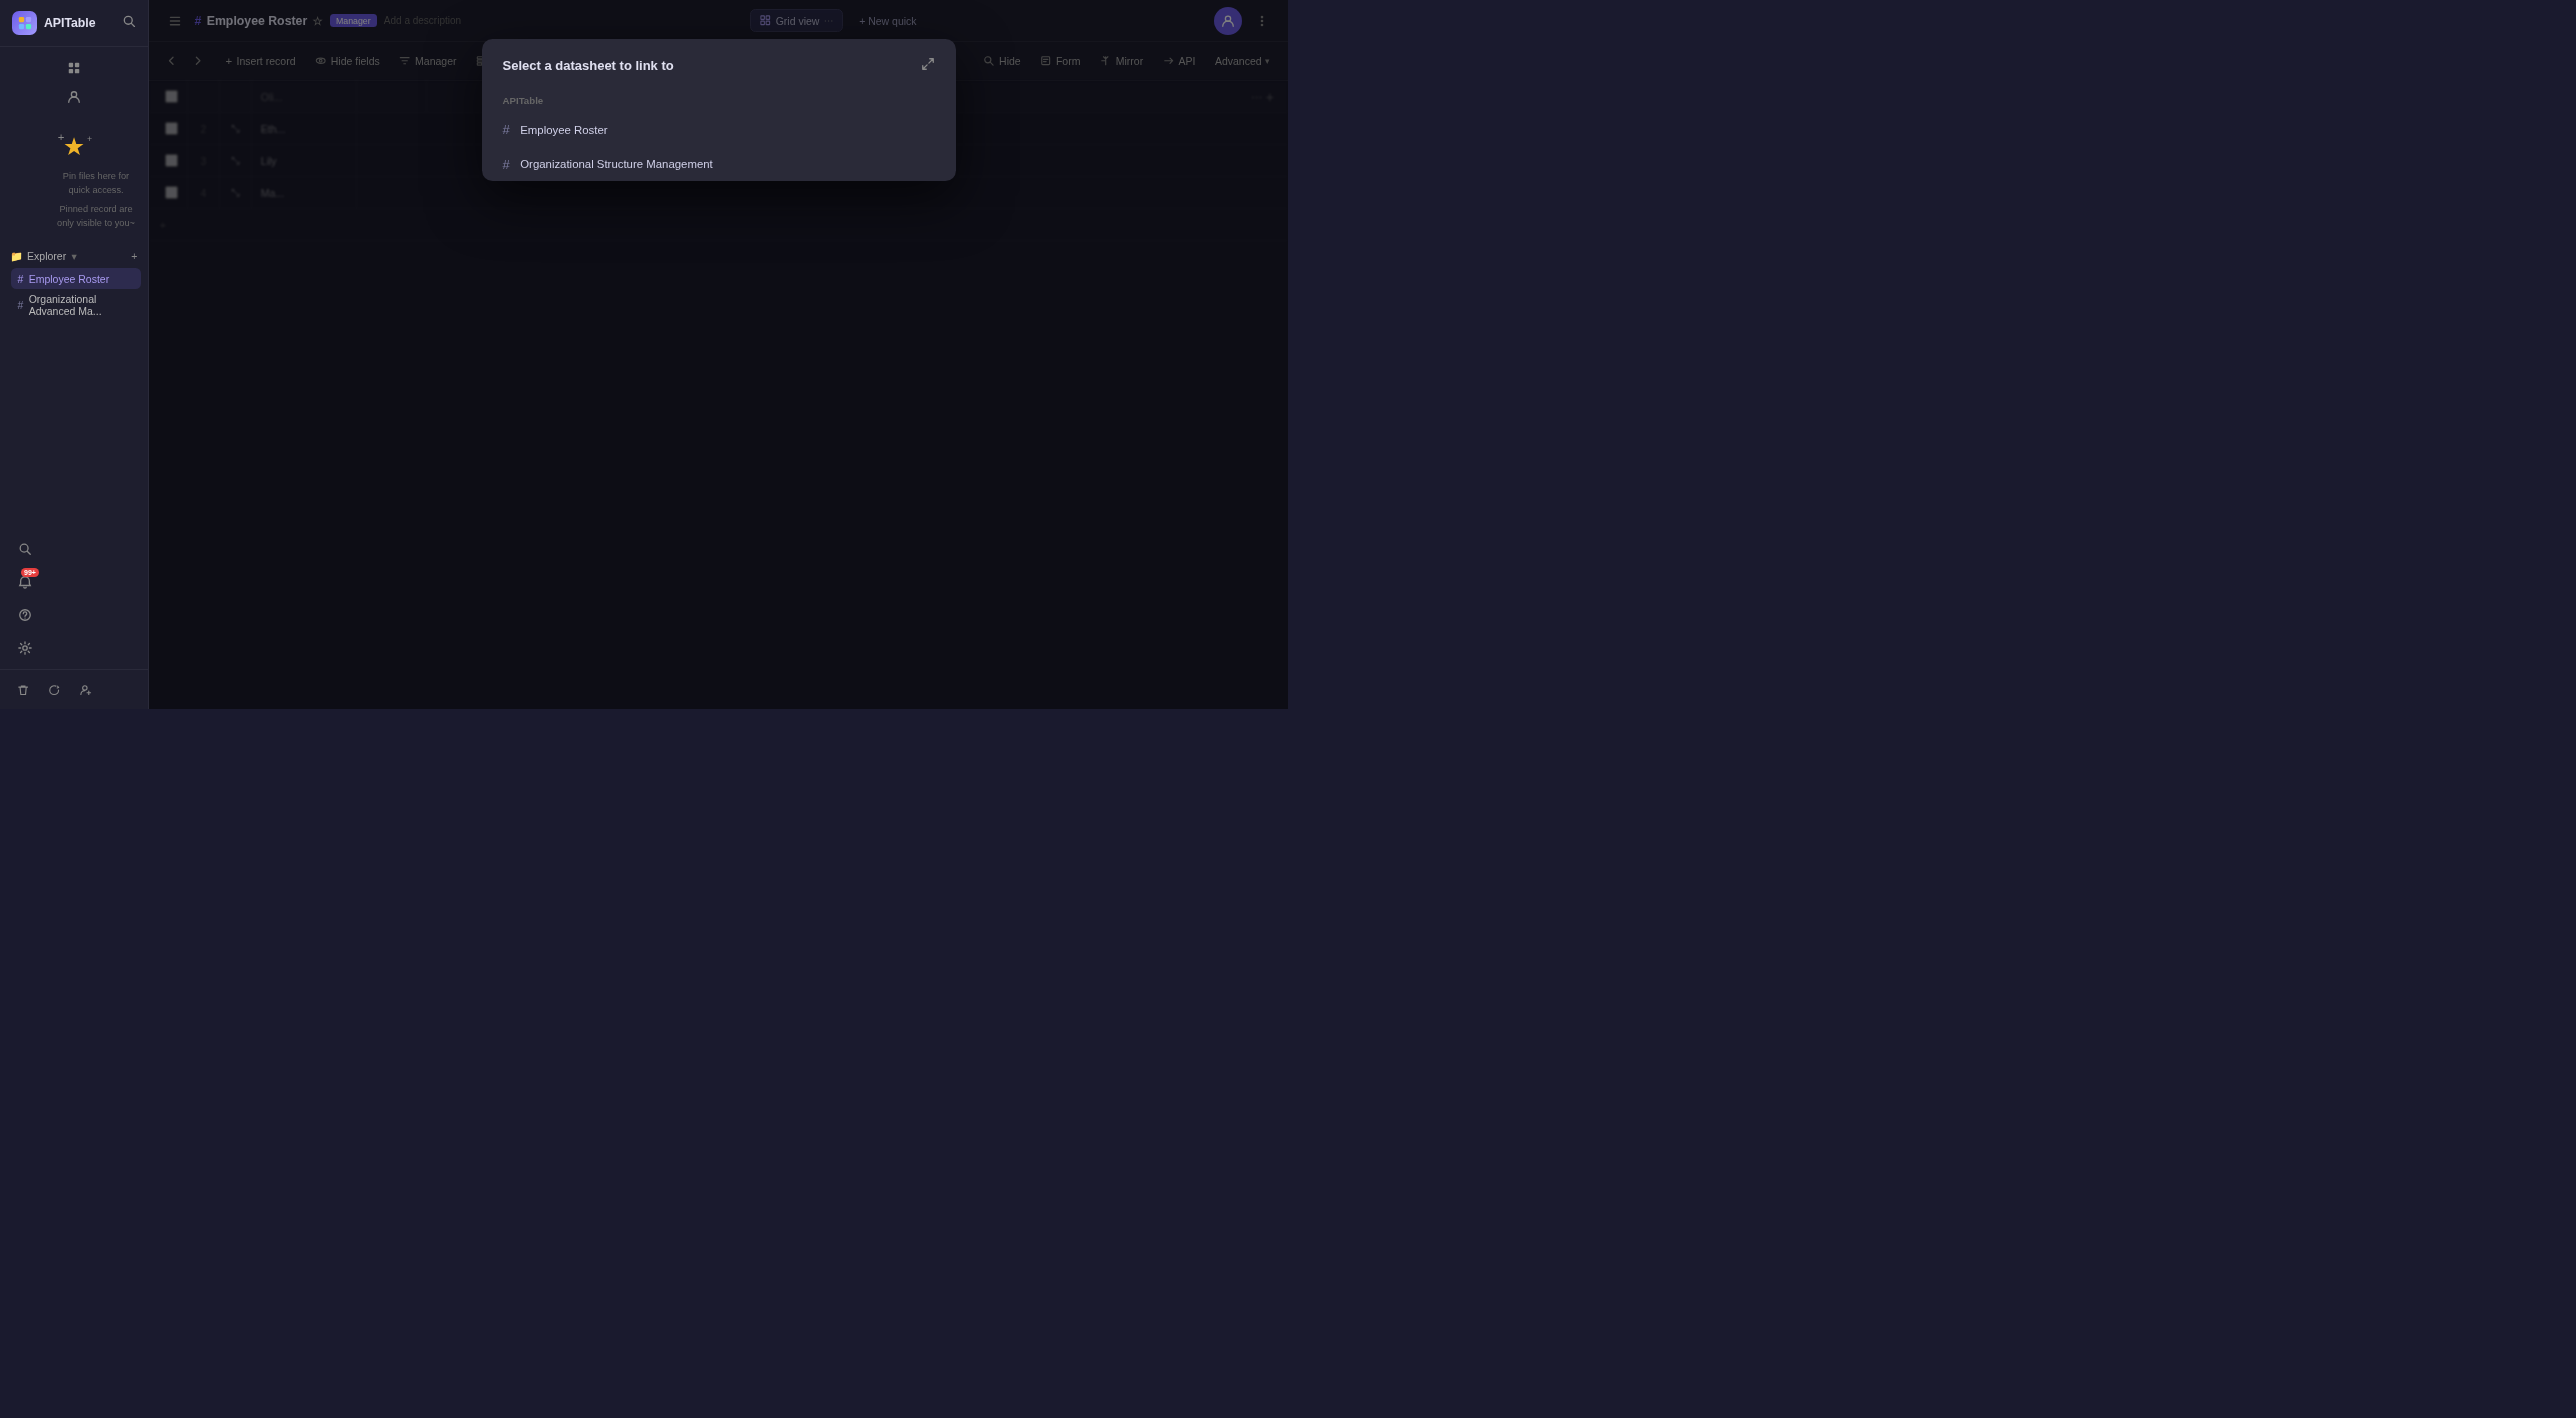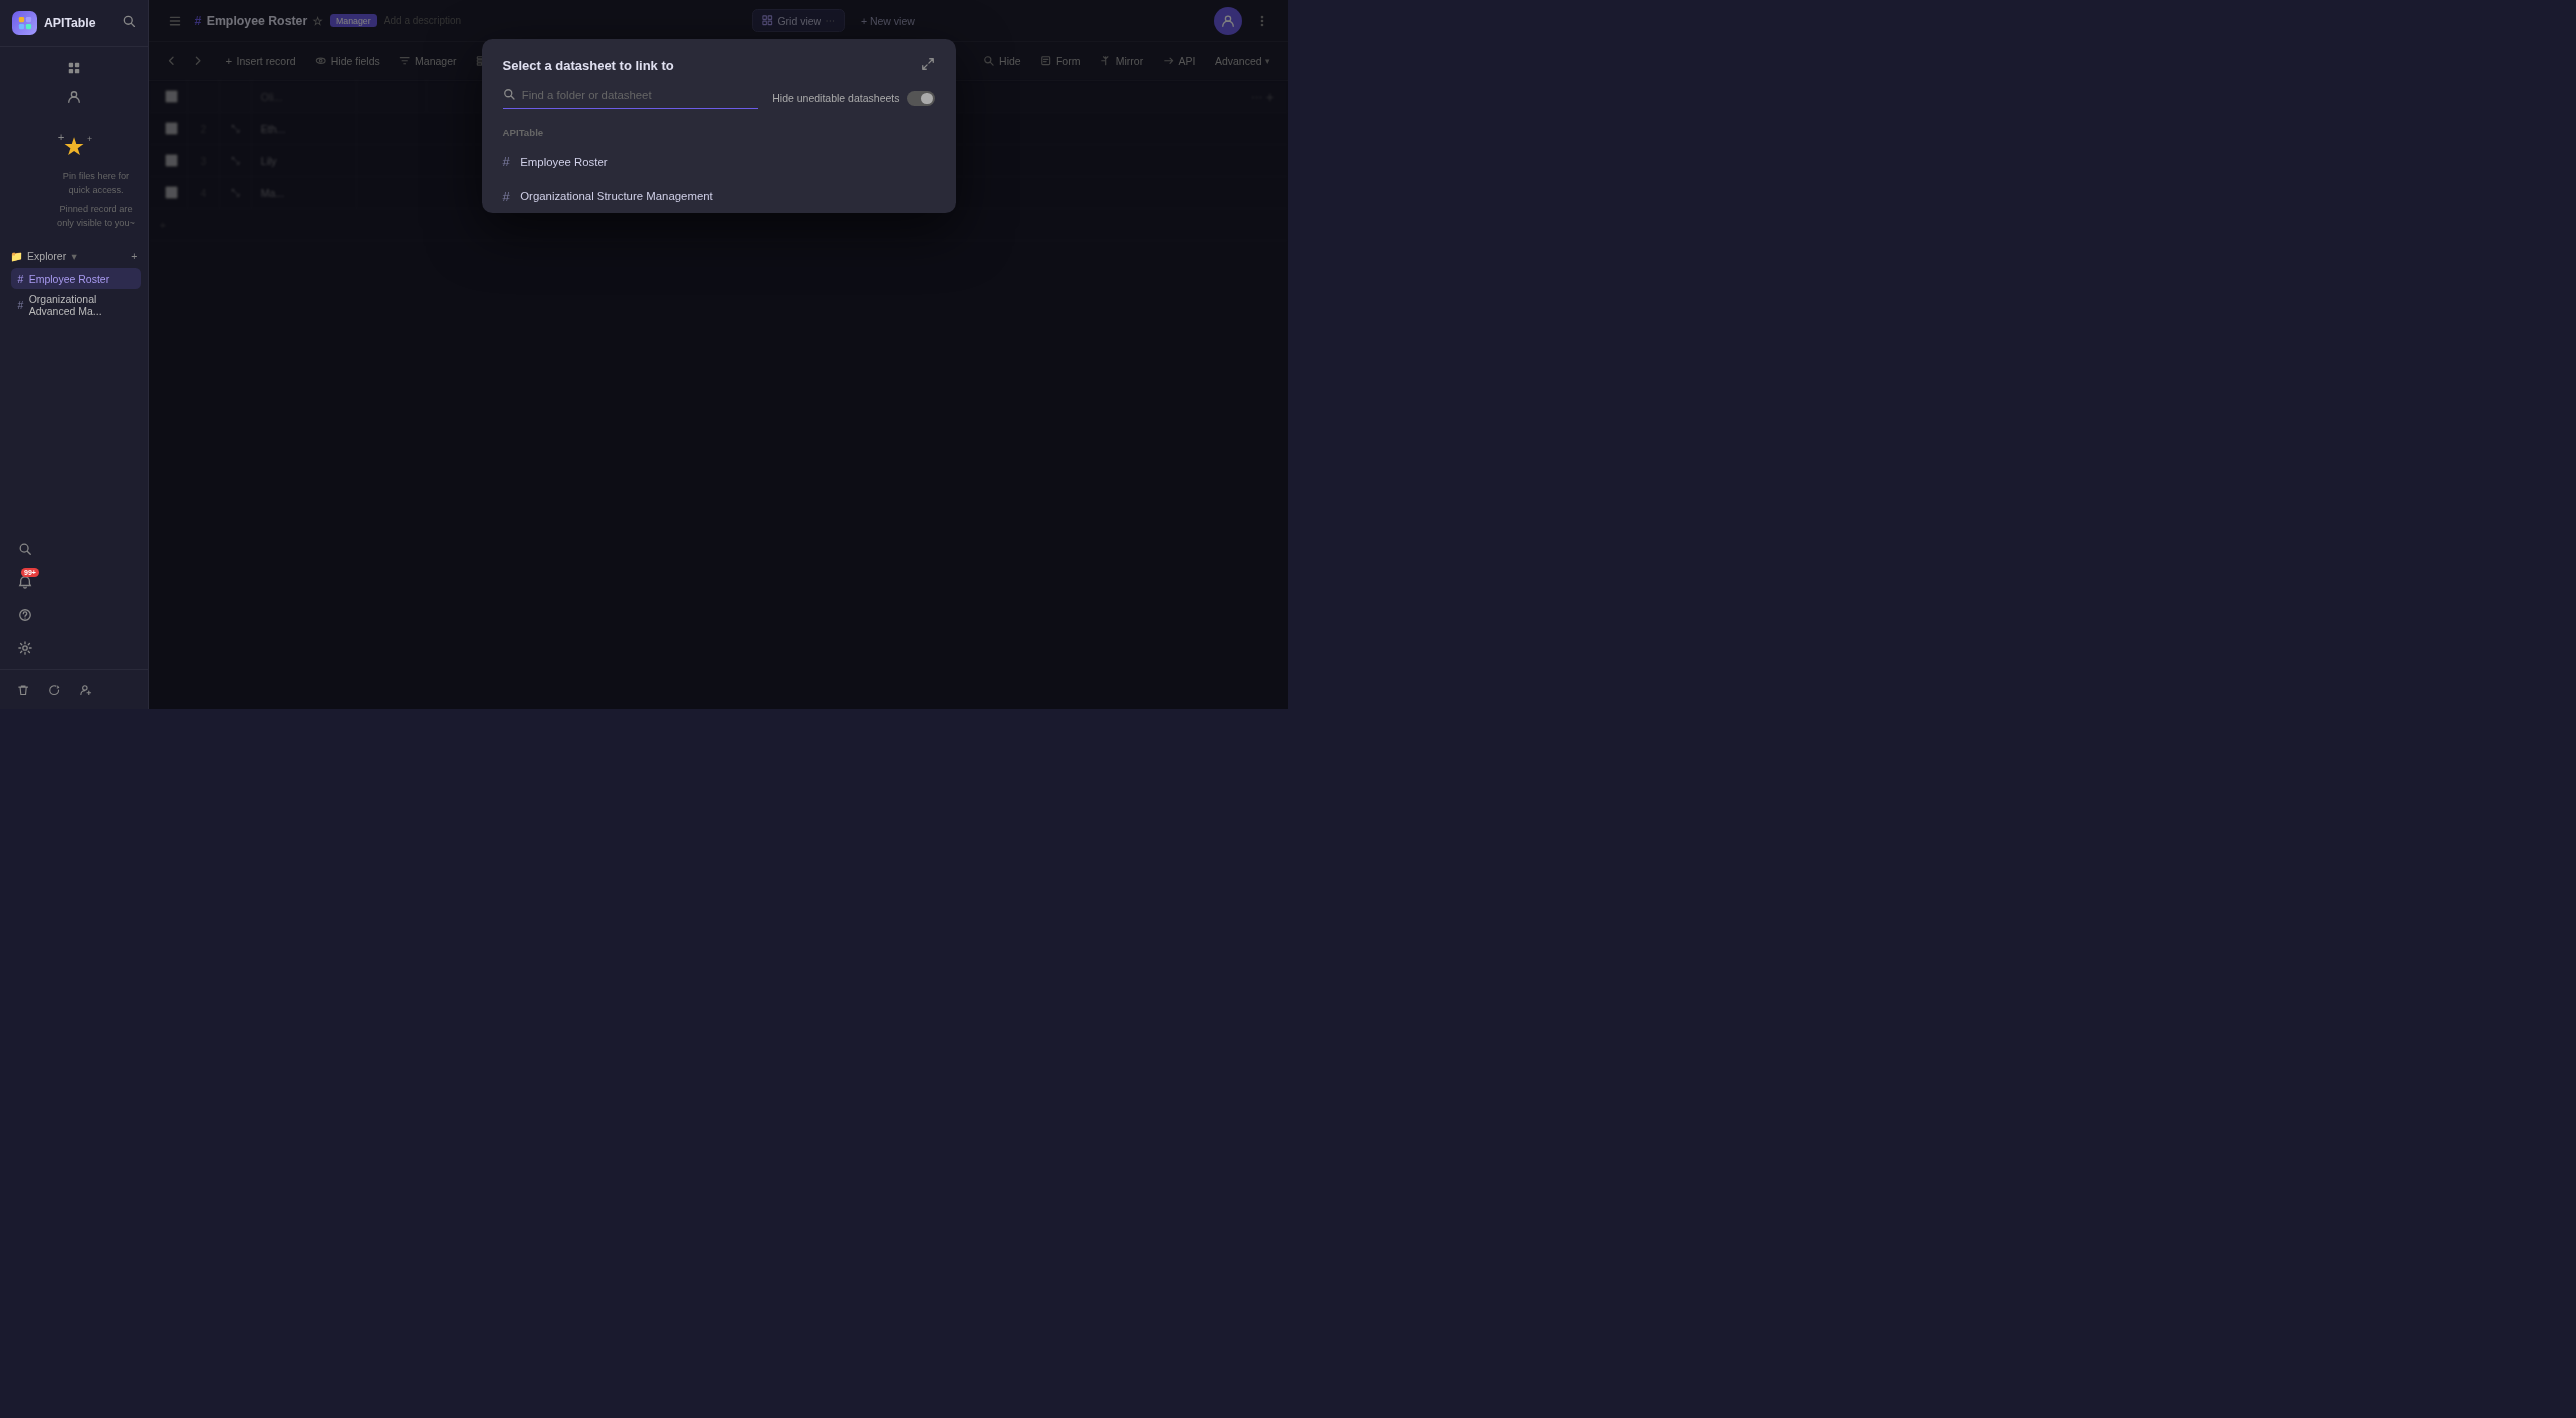--- a/index.html
+++ b/index.html
@@ -611,21 +611,21 @@
         <svg width="11.4" height="11.4" viewBox="0 0 13 13" fill="none">
           <rect x="1" y="1" width="4" height="4" rx="0.5" stroke="#a89af0" stroke-width="1.2"></rect>
           <rect x="7" y="1" width="4" height="4" rx="0.5" stroke="#a89af0" stroke-width="1.2"></rect>
           <rect x="1" y="7" width="4" height="4" rx="0.5" stroke="#a89af0" stroke-width="1.2"></rect>
           <rect x="7" y="7" width="4" height="4" rx="0.5" stroke="#a89af0" stroke-width="1.2"></rect>
         </svg>
         <span>Grid view</span>
         <span style="color:#888; font-size:9.7px;">⋯</span>
       </div>
       <div class="new-view-btn">
-        <span>+ New view</span>
+        <span>+ New quick</span>
       </div>
     </div>
     <div style="margin-left:auto; display:flex;align-items:center;gap:7px;">
       <div style="width:28px;height:28px;border-radius:50%;background:#6c5ce7;display:flex;align-items:center;justify-content:center;">
         <svg width="14" height="14" viewBox="0 0 16 16" fill="none">
           <circle cx="8" cy="5.5" r="3" stroke="white" stroke-width="1.5"></circle>
           <path d="M2 14c0-3.314 2.686-6 6-6s6 2.686 6 6" stroke="white" stroke-width="1.5" stroke-linecap="round"></path>
         </svg>
       </div>
       <div style="width:24.6px;height:24.6px;display:flex;align-items:center;justify-content:center;cursor:pointer;">
@@ -781,35 +781,20 @@
 
       <div class="modal-header">
         <span class="modal-title">Select a datasheet to link to</span>
         <span class="modal-expand">
           <svg width="14" height="14" viewBox="0 0 16 16" fill="none">
             <path d="M10 2h4v4M6 14H2v-4M14 2l-5 5M2 14l5-5" stroke="#888" stroke-width="1.5" stroke-linecap="round" stroke-linejoin="round"></path>
           </svg>
         </span>
       </div>
 
-      <div class="modal-search-row">
-        <div class="modal-search-wrap">
-          <span class="search-icon">
-            <svg width="12.3" height="12.3" viewBox="0 0 14 14" fill="none">
-              <circle cx="6" cy="6" r="4" stroke="#888" stroke-width="1.5"></circle>
-              <line x1="9.2" y1="9.2" x2="12.5" y2="12.5" stroke="#888" stroke-width="1.5" stroke-linecap="round"></line>
-            </svg>
-          </span>
-          <input class="modal-search-input" type="text" placeholder="Find a folder or datasheet" style="">
-        </div>
-        <div class="hide-toggle-row">
-          <span>Hide uneditable datasheets</span>
-          <div class="toggle"></div>
-        </div>
-      </div>
 
       <div class="modal-section-label">APITable</div>
 
       <div class="modal-body">
         <div class="modal-item">
           <span class="modal-item-hash">#</span>
           <span class="modal-item-label">Employee Roster</span>
         </div>
         <div class="modal-item">
           <span class="modal-item-hash">#</span>

